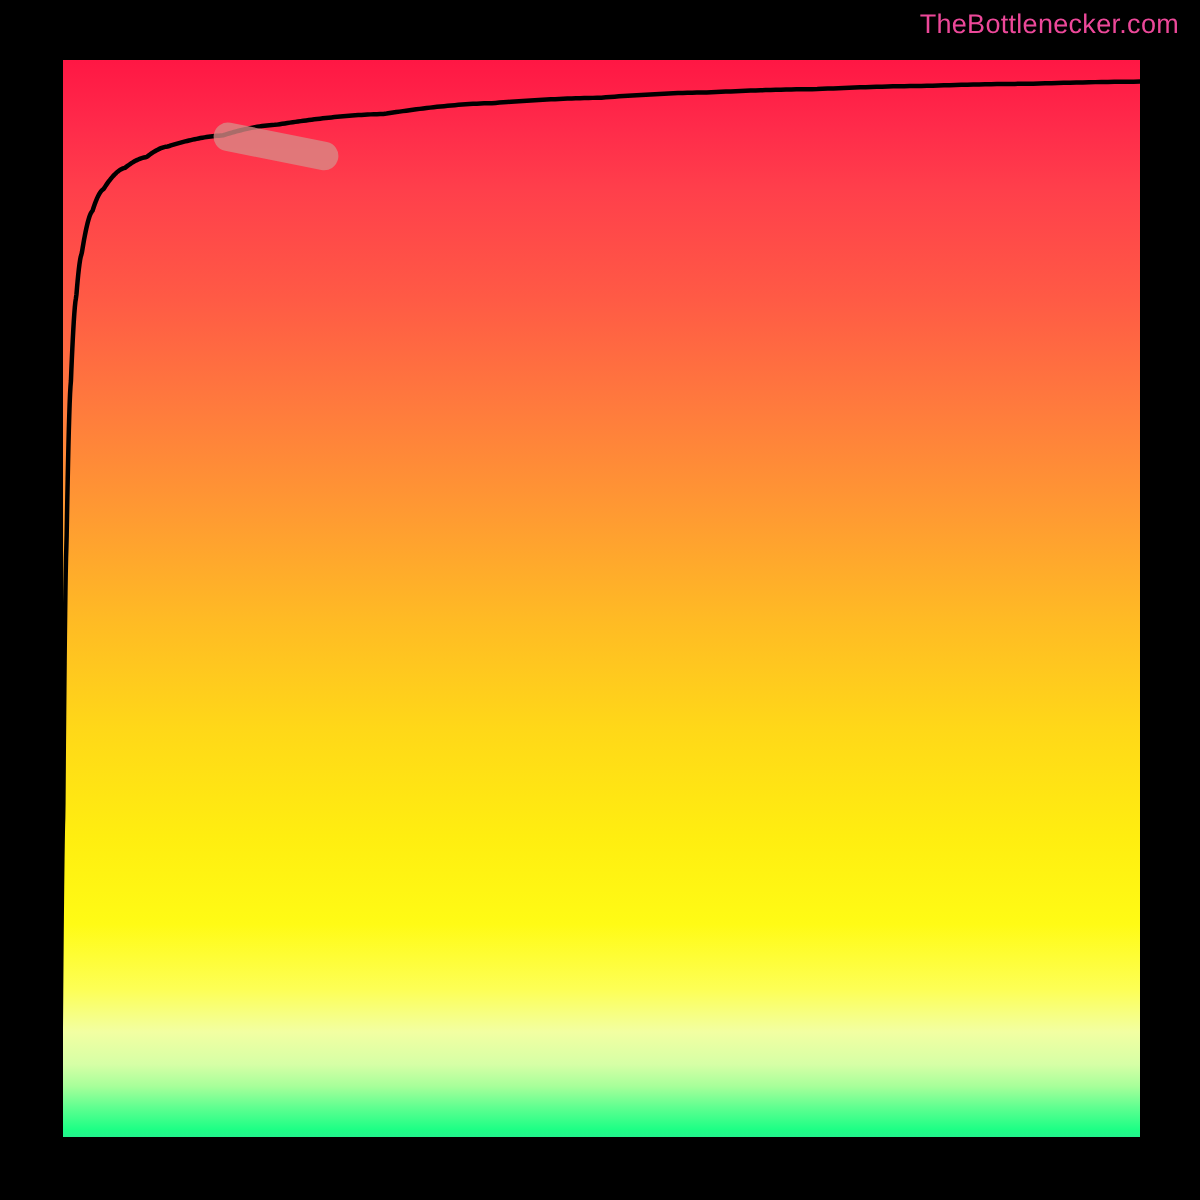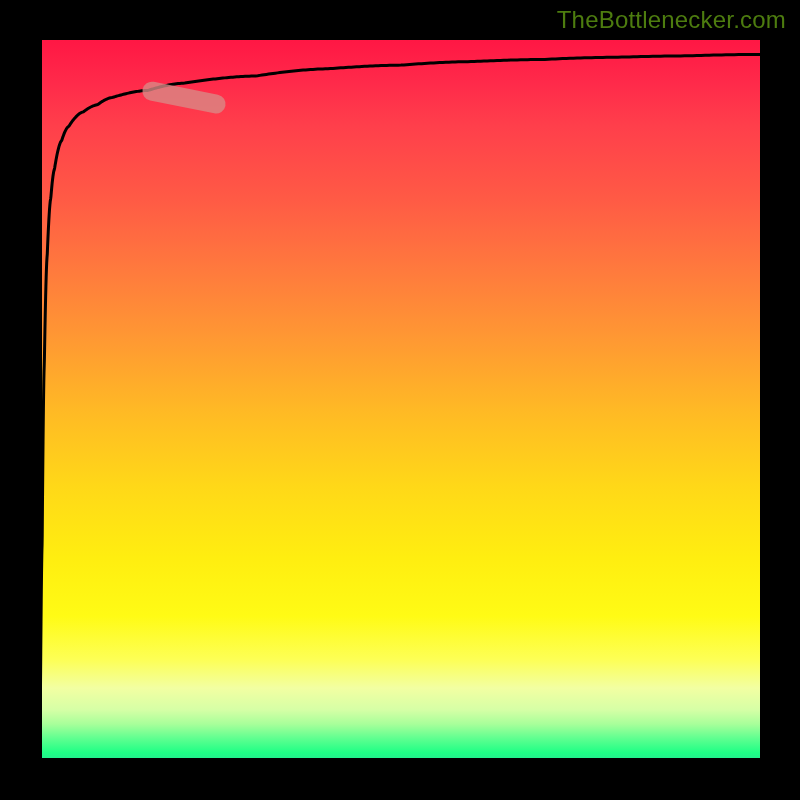--- a/index.html
+++ b/index.html
@@ -14,22 +14,22 @@
   .stage {
     position: relative;
     width: 800px;
     height: 800px;
     background: #000;
   }
   .watermark {
     position: absolute;
     top: 6px;
     right: 14px;
-    color: #4d7c0f;
-    font-size: 24px;
+    color: #ec4899;
+    font-size: 18px;
     letter-spacing: 0.2px;
     font-weight: 400;
     z-index: 50;
   }
   .plot {
     position: absolute;
     left: 40px;
     top: 40px;
     width: 720px;
     height: 720px;

